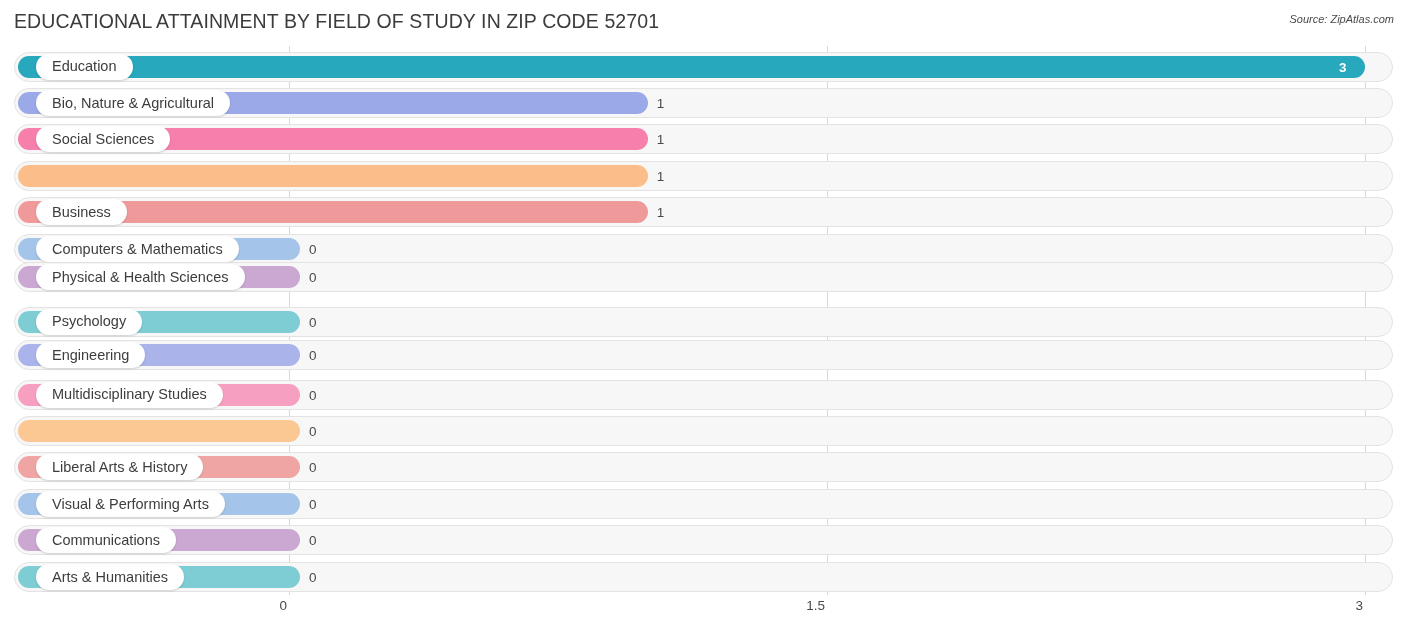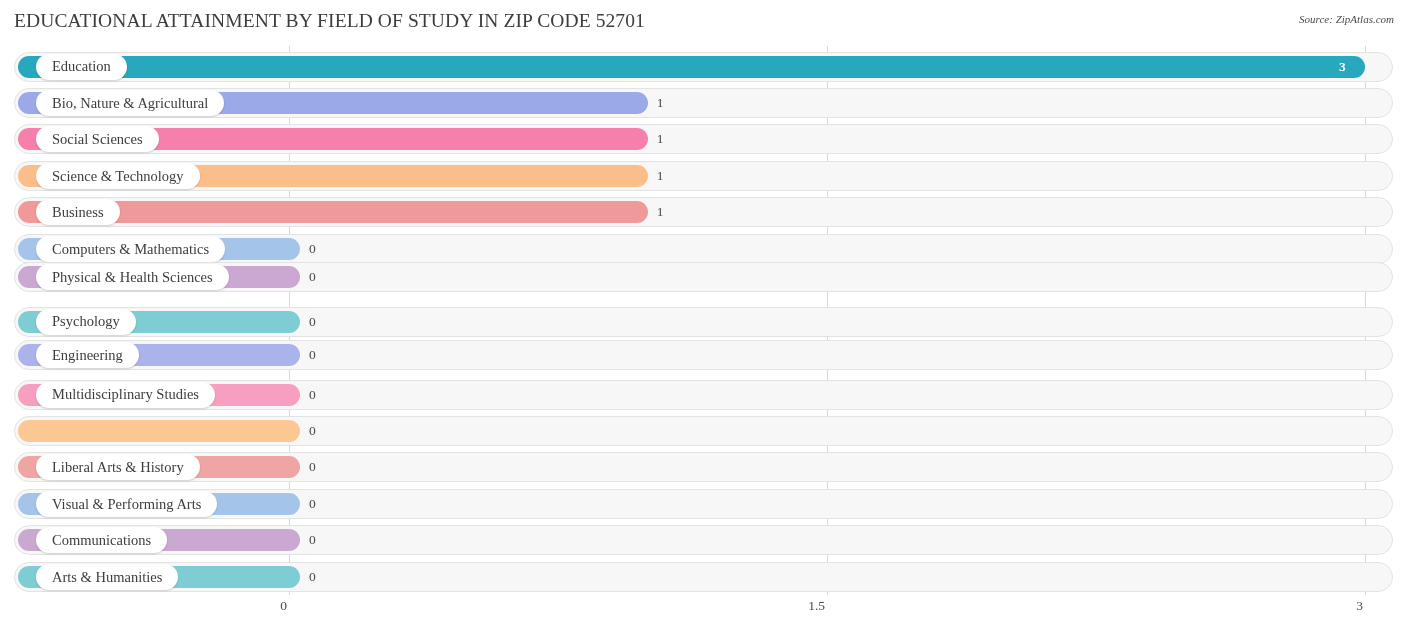--- a/index.html
+++ b/index.html
@@ -12,21 +12,20 @@
     height: 631px;
     font-family: "Liberation Sans", sans-serif;
     color: #3a3a3a;
     overflow: hidden;
   }
   .page {
     position: relative;
     width: 1252px;
     height: 631px;
     box-sizing: border-box;
-    font-family: Liberation Serif, serif;
   }
   
   .header {
     position: absolute;
     left: 0; top: 0;
     width: 1406px;
     height: 46px;
   }
   .chart-title {
     position: absolute;
@@ -183,23 +182,20 @@
           <div class="track"></div>
           <div class="bar" style="width: 629.667px; background: rgb(247, 127, 171);"></div>
           <div class="pill">
             <span class="pill-label">Social Sciences</span>
           </div>
           <div class="value" style="left: 642.667px;">1</div>
         </div>
         <div class="row" style="top: 114.85px;">
           <div class="track"></div>
           <div class="bar" style="width: 629.667px; background: rgb(251, 190, 138);"></div>
-          <div class="pill">
-            <span class="pill-label">Science &amp; Technology</span>
-          </div>
           <div class="value" style="left: 642.667px;">1</div>
         </div>
         <div class="row" style="top: 151.3px;">
           <div class="track"></div>
           <div class="bar" style="width: 629.667px; background: rgb(240, 153, 155);"></div>
           <div class="pill">
             <span class="pill-label">Business</span>
           </div>
           <div class="value" style="left: 642.667px;">1</div>
         </div>

